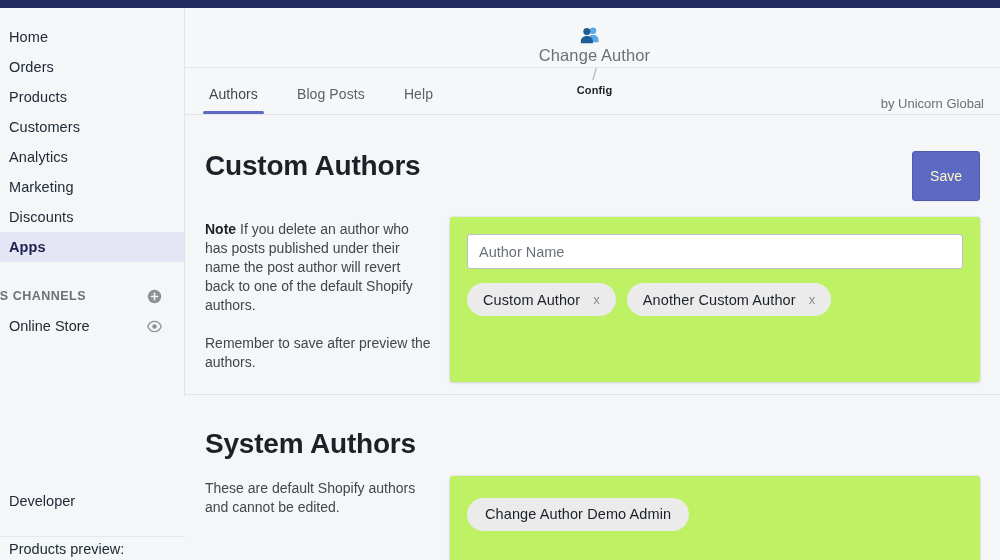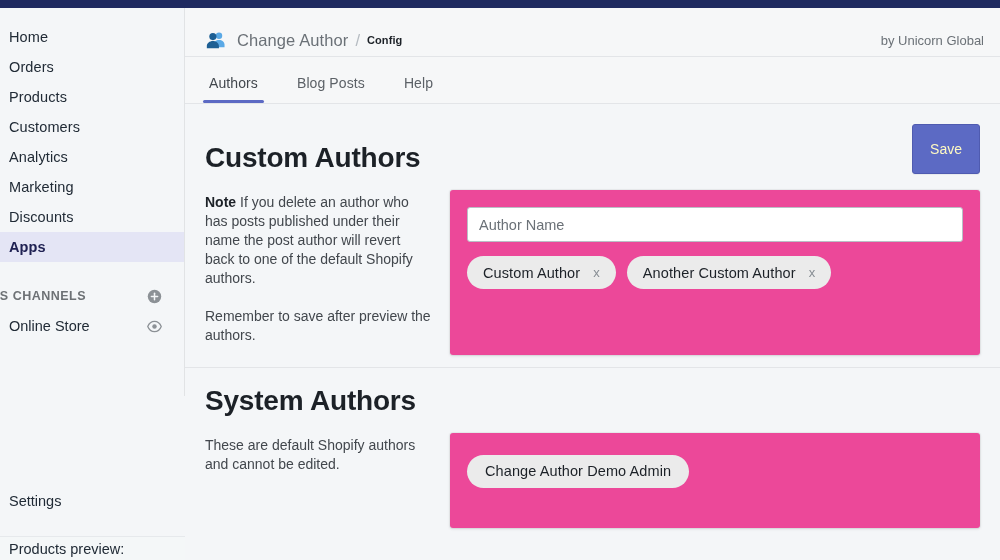--- a/index.html
+++ b/index.html
@@ -127,26 +127,27 @@
   .main {
     flex: 1 1 auto;
     height: 552px;
     background: #f4f6f8;
     position: relative;
     overflow: hidden;
   }
 
   
   .appheader {
-    height: 49px;
+    height: 60px;
     display: flex;
     align-items: center;
     padding: 16px 16px 0 20px;
     background: #f6f7f8;
     border-bottom: 1px solid #e3e5e8;
+    flex-direction: column;
   }
 
   .app-icon {
     width: 22px; height: 22px;
     margin-right: 10px;
     flex: 0 0 22px;
     display: block;
   }
 
   .crumb {
@@ -205,23 +206,24 @@
     position: relative;
   }
   .section.second {
     border-top: 1px solid #e3e5e8;
     margin-top: 12px;
     padding-top: 18px;
   }
 
   .section-head {
     display: flex;
-    align-items: flex-end;
+    align-items: flex-start;
     justify-content: space-between;
     margin-bottom: 16px;
+    margin-top: 16px;
   }
   .section-title {
     font-size: 28px;
     font-weight: bold;
     color: #1c2127;
     letter-spacing: -0.2px;
     line-height: 1.1;
   }
 
   .btn-save {
@@ -249,21 +251,21 @@
   .note-p {
     font-size: 14px;
     line-height: 19px;
     color: #42474d;
   }
   .note-p b { color: #1c2127; font-weight: bold; }
   .note-p + .note-p { margin-top: 19px; }
 
   .card {
     flex: 1 1 auto;
-    background: #ec4899;
+    background: #bef264;
     border-radius: 3px;
     box-shadow: 0 0 0 1px rgba(63,63,68,0.05), 0 1px 3px 0 rgba(63,63,68,0.15);
     padding: 17px 17px 18px 17px;
   }
   .card.authors { min-height: 165px; }
   .card.system  { min-height: 95px; padding: 22px 17px 20px 17px; }
 
   .txt-input {
     width: 100%;
     height: 35px;
@@ -355,21 +357,21 @@
       <span>Online Store</span>
       <span class="ico">
         <svg viewBox="0 0 20 20" width="15" height="15" aria-hidden="true">
           <path d="M10 3.2c-4 0-7.4 2.8-9 6.8 1.6 4 5 6.8 9 6.8s7.4-2.8 9-6.8c-1.6-4-5-6.8-9-6.8z" fill="none" stroke="#8c9196" stroke-width="1.7"></path>
           <circle cx="10" cy="10" r="3" fill="#8c9196"></circle>
         </svg>
       </span>
     </div>
 
     <div class="settings-item">
-      <span>Settings</span>
+      <span>Developer</span>
     </div>
 
     <div class="devpreview">
       <span>Products preview:</span>
     </div>
   </nav>
 
   <div class="main">
 
     <div class="appheader">

